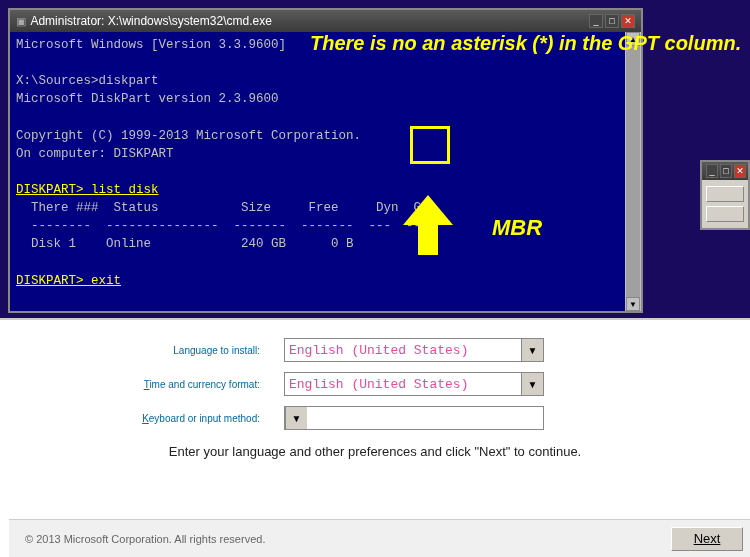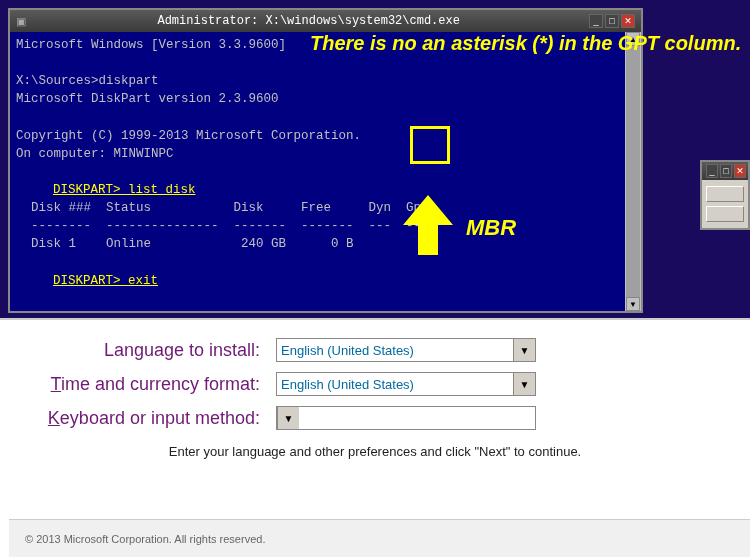--- a/index.html
+++ b/index.html
@@ -31,22 +31,20 @@
       align-items: center;
       justify-content: space-between;
       padding: 0 6px;
       flex-shrink: 0;
     }
 
     .cmd-title-text {
       color: white;
       font-size: 12px;
       flex: 1;
-      text-align: center;
-      font-family: Liberation Mono, monospace;
     }
 
     .cmd-icon-small {
       width: 14px;
       height: 14px;
       background: #444;
       border: 1px solid #666;
       display: inline-flex;
       align-items: center;
       justify-content: center;
@@ -72,21 +70,20 @@
       font-family: 'Courier New', Courier, monospace;
       font-size: 12.5px;
       color: #c0c0c0;
       white-space: pre;
       line-height: 1.45;
     }
 
     .cmd-text .highlight {
       color: #ffff00;
       text-decoration: underline;
-      margin-left: 37px;
     }
 
     .cmd-scrollbar {
       position: absolute;
       right: 0;
       top: 0;
       width: 16px;
       height: 100%;
       background: #c0c0c0;
       display: flex;
@@ -153,21 +150,21 @@
       width: 0;
       height: 0;
       border-left: 25px solid transparent;
       border-right: 25px solid transparent;
       border-bottom: 30px solid #ffff00;
     }
 
     .mbr-label {
       position: absolute;
       top: 215px;
-      left: 466px;
+      left: 492px;
       color: #ffff00;
       font-size: 22px;
       font-weight: bold;
       font-style: italic;
     }
 
     
     .mini-window {
       position: absolute;
       top: 160px;
@@ -226,47 +223,48 @@
       padding: 18px 40px 10px 40px;
     }
 
     .setup-row {
       display: flex;
       align-items: center;
       margin-bottom: 10px;
     }
 
     .setup-label {
-      font-size: 18px;
-      color: #701a75;
+      font-size: 10px;
+      color: #0369a1;
       text-align: right;
       min-width: 220px;
-      margin-right: 16px;
+      margin-right: 24px;
     }
 
     .setup-label u {
       text-decoration: underline;
     }
 
     .setup-select-wrapper {
       display: flex;
       align-items: center;
       border: 1px solid #888;
       background: white;
       width: 260px;
       height: 24px;
     }
 
     .setup-select-value {
       flex: 1;
       font-size: 13px;
-      color: #0369a1;
+      color: #ec4899;
       padding-left: 4px;
       white-space: nowrap;
       overflow: hidden;
+      font-family: Liberation Mono, monospace;
     }
 
     .setup-select-arrow {
       width: 22px;
       height: 100%;
       background: #d4d0c8;
       border-left: 1px solid #888;
       display: flex;
       align-items: center;
       justify-content: center;
@@ -334,24 +332,24 @@
       <div class="cmd-icon-small close">✕</div>
     </div>
   </div>
   <div class="cmd-body">
     <div class="cmd-text"><span>Microsoft Windows [Version 3.3.9600]</span>
 <span></span>
 <span>X:\Sources&gt;diskpart</span>
 <span>Microsoft DiskPart version 2.3.9600</span>
 <span></span>
 <span>Copyright (C) 1999-2013 Microsoft Corporation.</span>
-<span>On computer: MINWINPC</span>
+<span>On computer: DISKPART</span>
 <span></span>
 <span class="highlight">DISKPART&gt; list disk</span>
-<span>  Disk ###  Status           Disk     Free     Dyn  Gpt</span>
+<span>  There ###  Status           Size     Free     Dyn  Gpt</span>
 <span>  --------  ---------------  -------  -------  ---  ---</span>
 <span>  Disk 1    Online            240 GB      0 B</span>
 <span></span>
 <span class="highlight">DISKPART&gt; exit</span>
 <span></span>
 <span>Leaving DiskPart...</span>
 <span></span>
 </div>
     <div class="cmd-scrollbar">
       <div class="scrollbar-arrow">▲</div>
@@ -407,14 +405,15 @@
       <div class="setup-select-wrapper">
         <div class="setup-select-arrow">▼</div>
       </div>
     </div>
 
     <div class="setup-info-text">Enter your language and other preferences and click "Next" to continue.</div>
   </div>
 
   <div class="setup-footer">
     <span class="footer-copyright">© 2013 Microsoft Corporation. All rights reserved.</span>
+    <div class="next-button">Next</div>
   </div>
 </div>
 
 </body></html>

